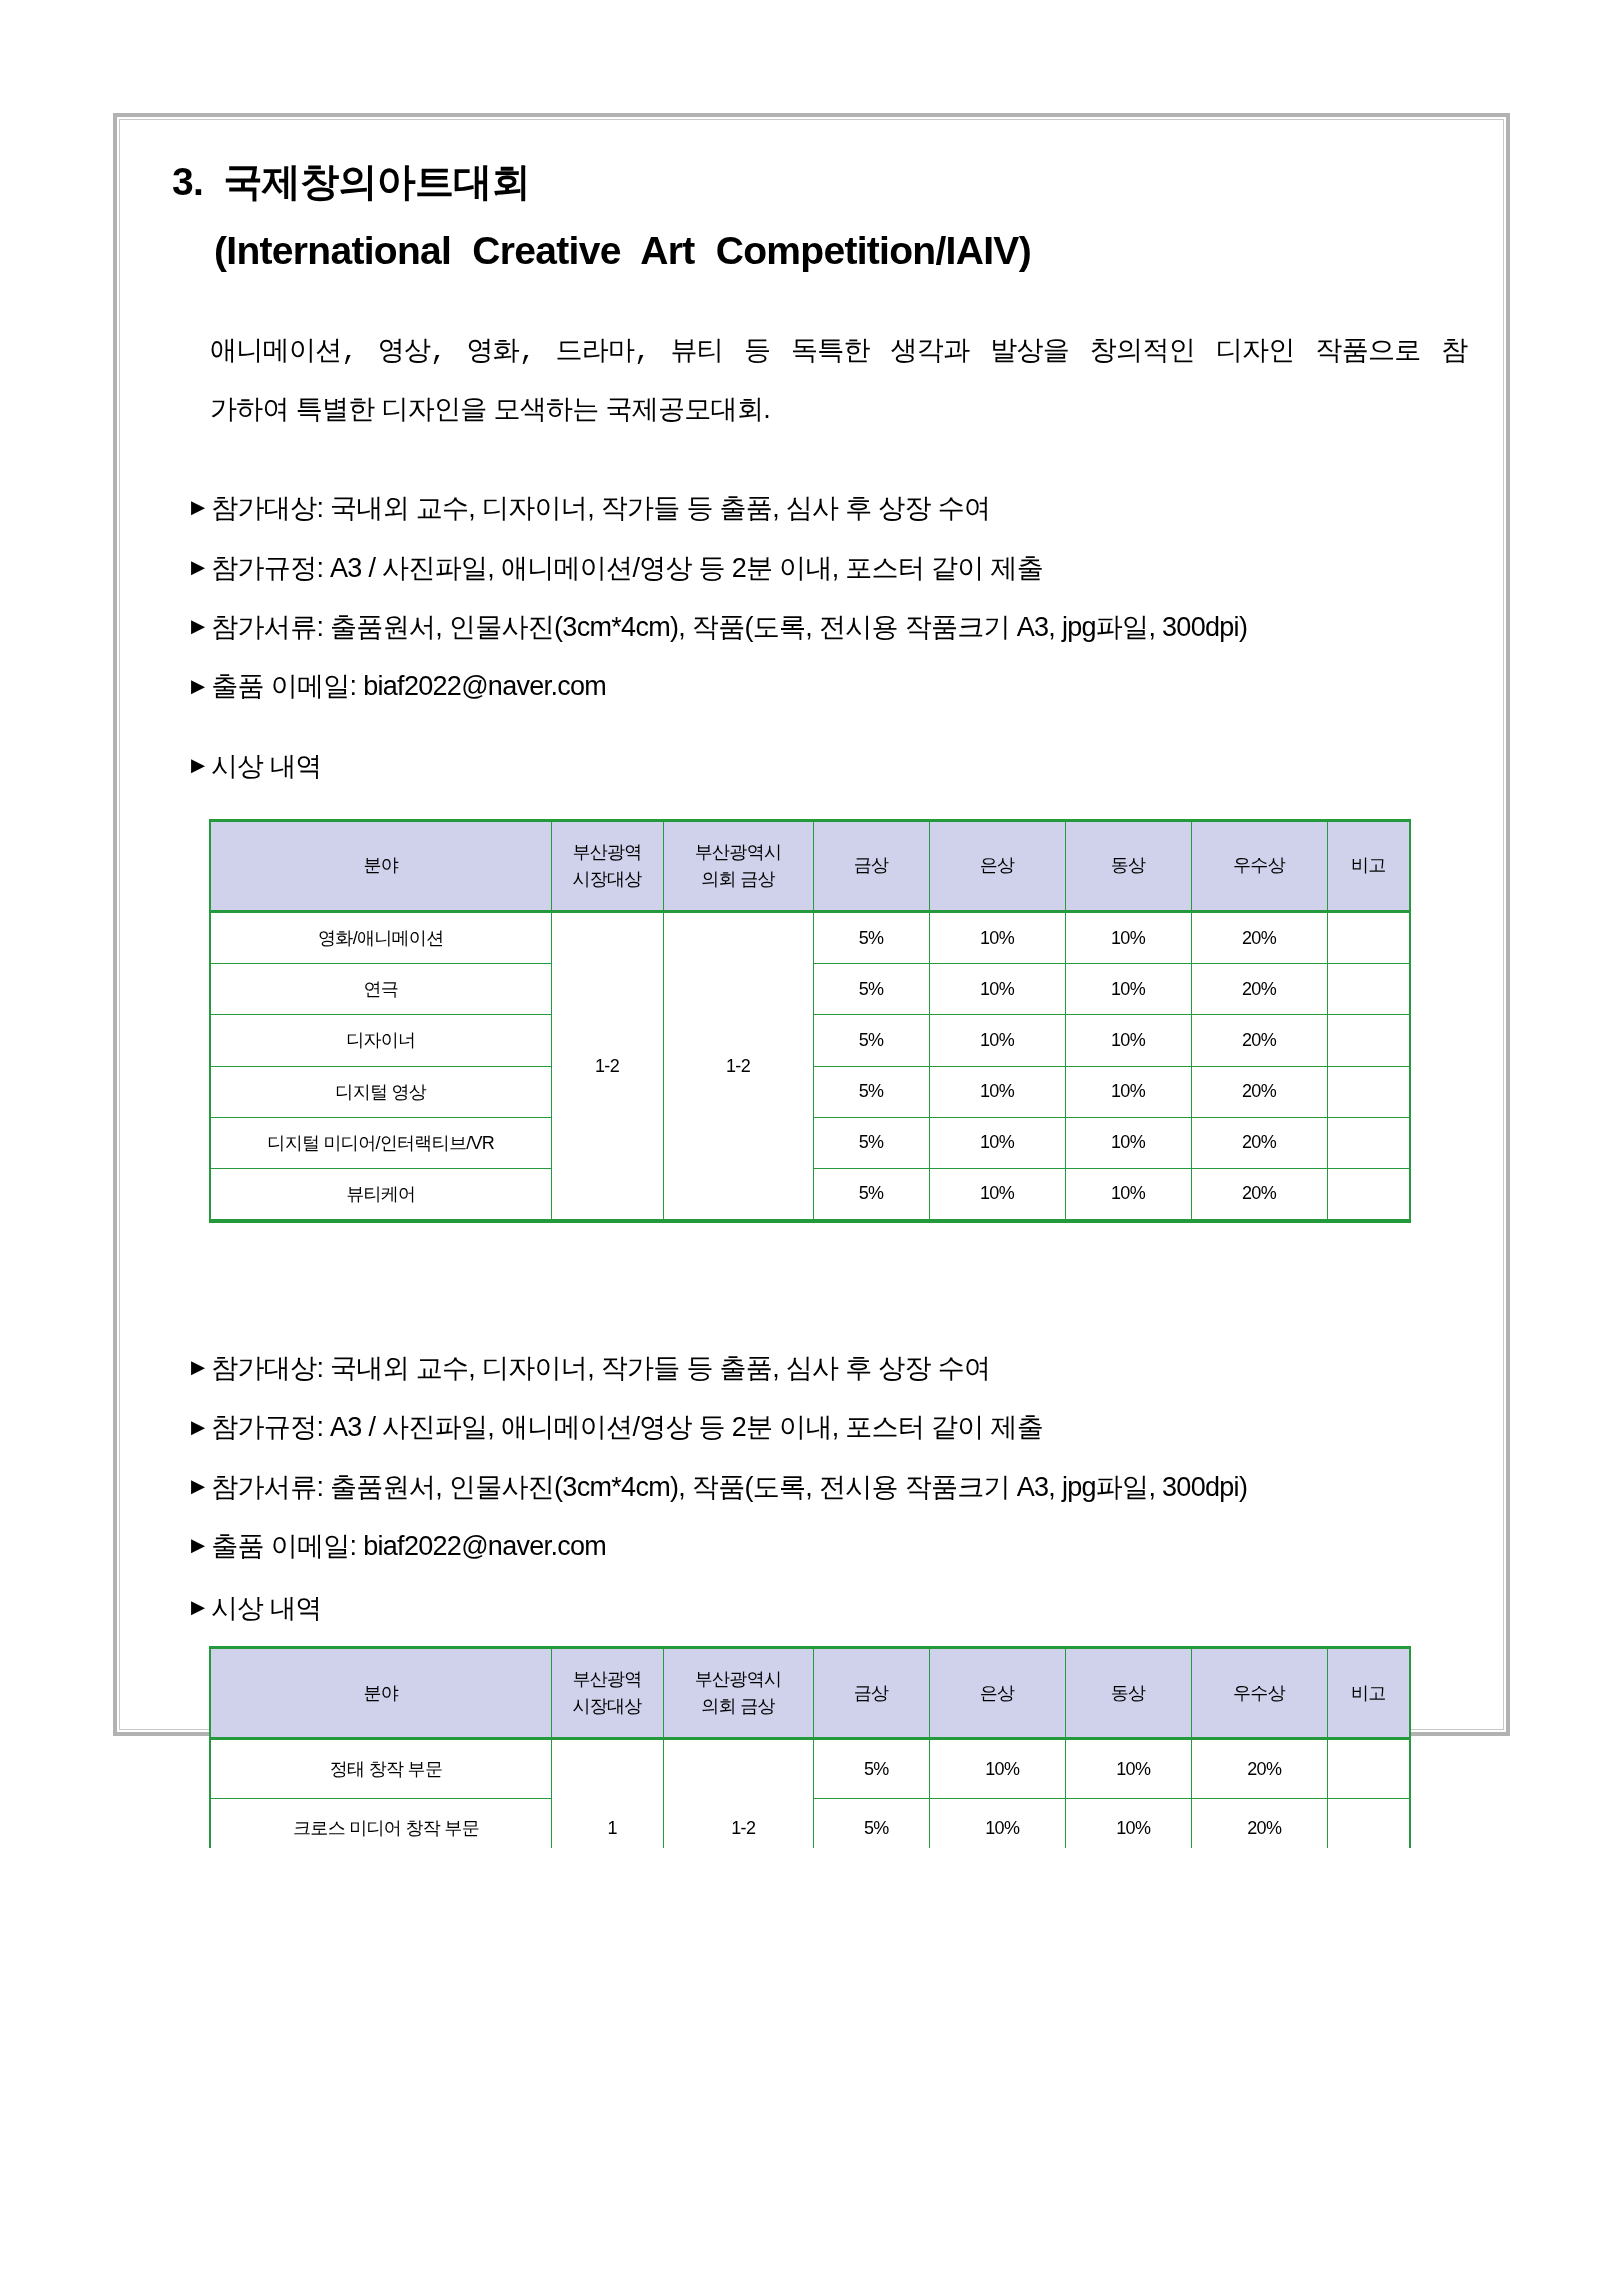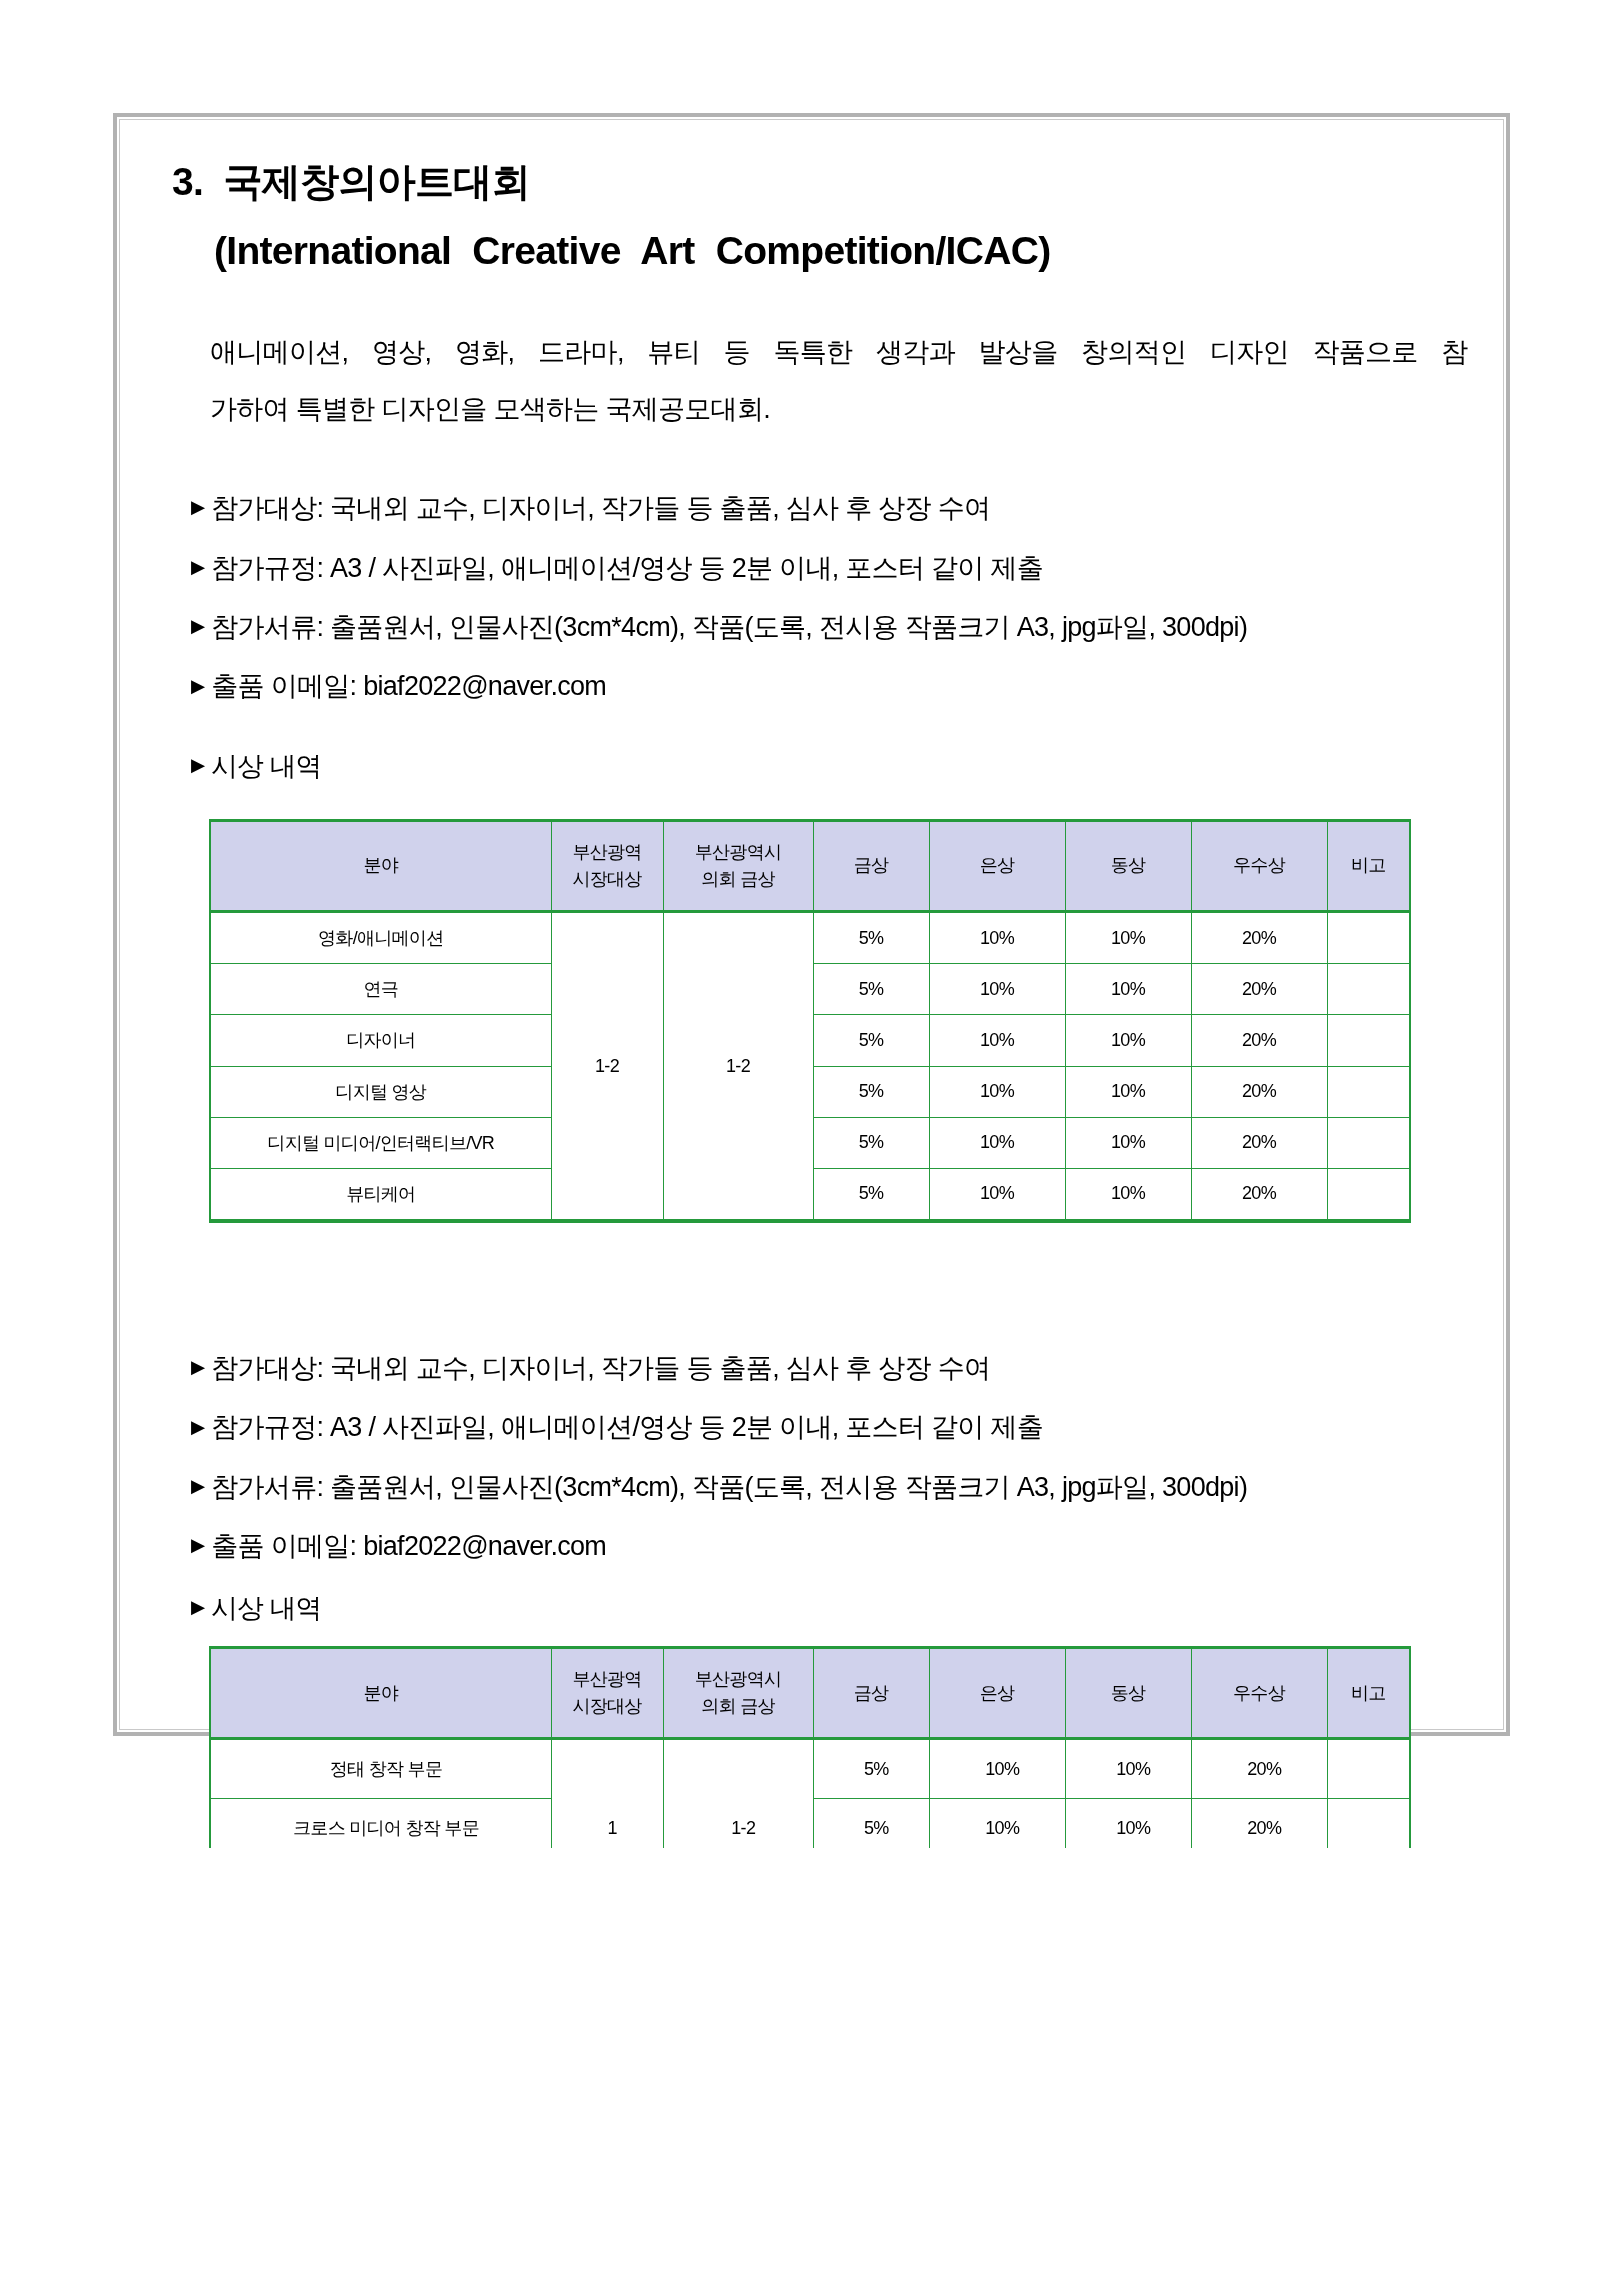--- a/index.html
+++ b/index.html
@@ -46,21 +46,21 @@
     margin-left: 42px;
     word-spacing: 11px;
   }
   
   .desc {
     margin: 0 1.4px 55px 38px;
     font-size: 27px;
     line-height: 2.1;
     letter-spacing: -0.7px;
   }
-  .desc .l1 { display: block; text-align: justify; text-align-last: justify; }
+  .desc .l1 { display: block; text-align: justify; text-align-last: justify; font-family: Liberation Mono, monospace; }
   .desc .l2 { display: block; }
   
   .bullets {
     list-style: none;
     margin: 0 0 0 19px;
     padding: 0;
   }
   .bullets li {
     margin: 0 0 27px 0;
     font-size: 27px;
@@ -119,21 +119,21 @@
 <body>
 
 <div class="page">
   <div class="frame-outer">
     <div class="frame-inner">
       <div class="content">
 
         <section class="sec3">
           <h2 class="sec-title">
             <span class="num">3.</span><span>국제창의아트대회</span><br>
-            <span class="en-line">(International Creative Art Competition/ICAC)</span>
+            <span class="en-line">(International Creative Art Competition/IAIV)</span>
           </h2>
 
           <p class="desc">
             <span class="l1">애니메이션, 영상, 영화, 드라마, 뷰티 등 독특한 생각과 발상을 창의적인 디자인 작품으로 참</span>
             <span class="l2">가하여 특별한 디자인을 모색하는 국제공모대회.</span>
           </p>
 
           <ul class="bullets">
             <li>
                 <span class="tri">▶</span>

